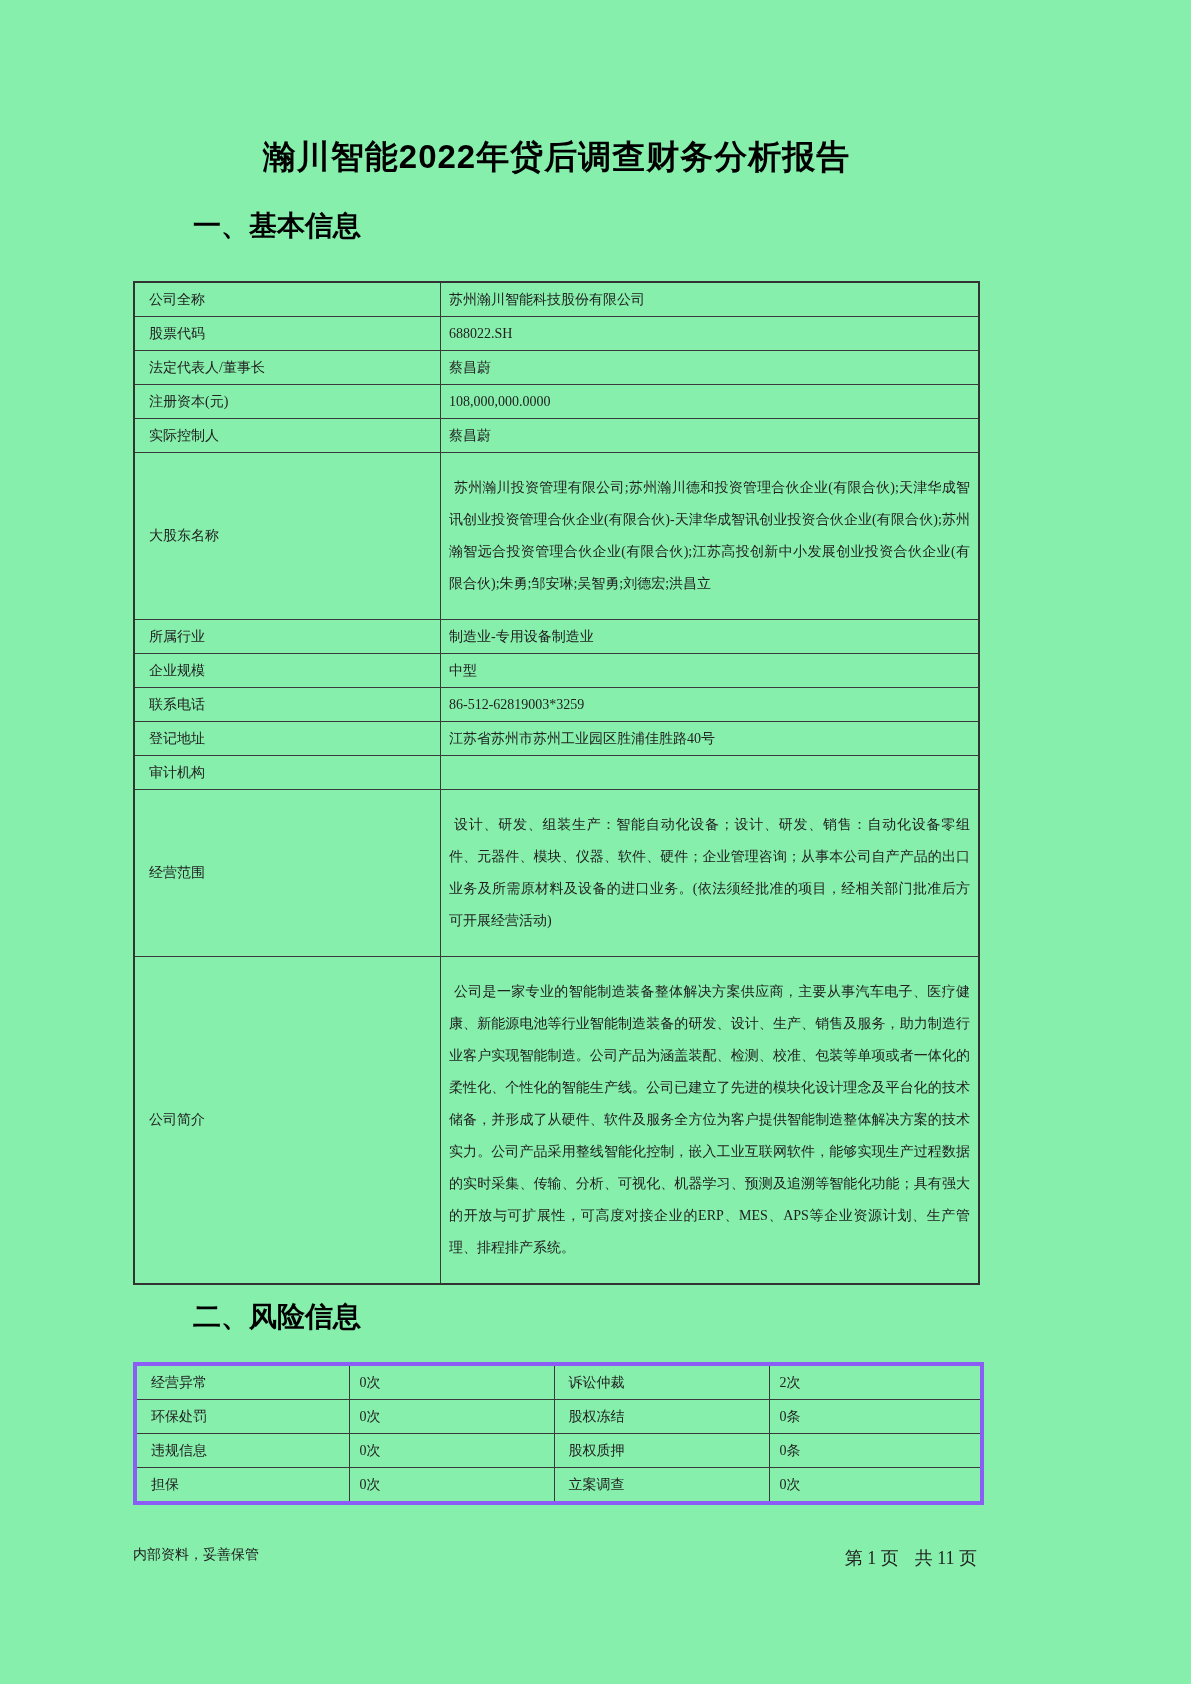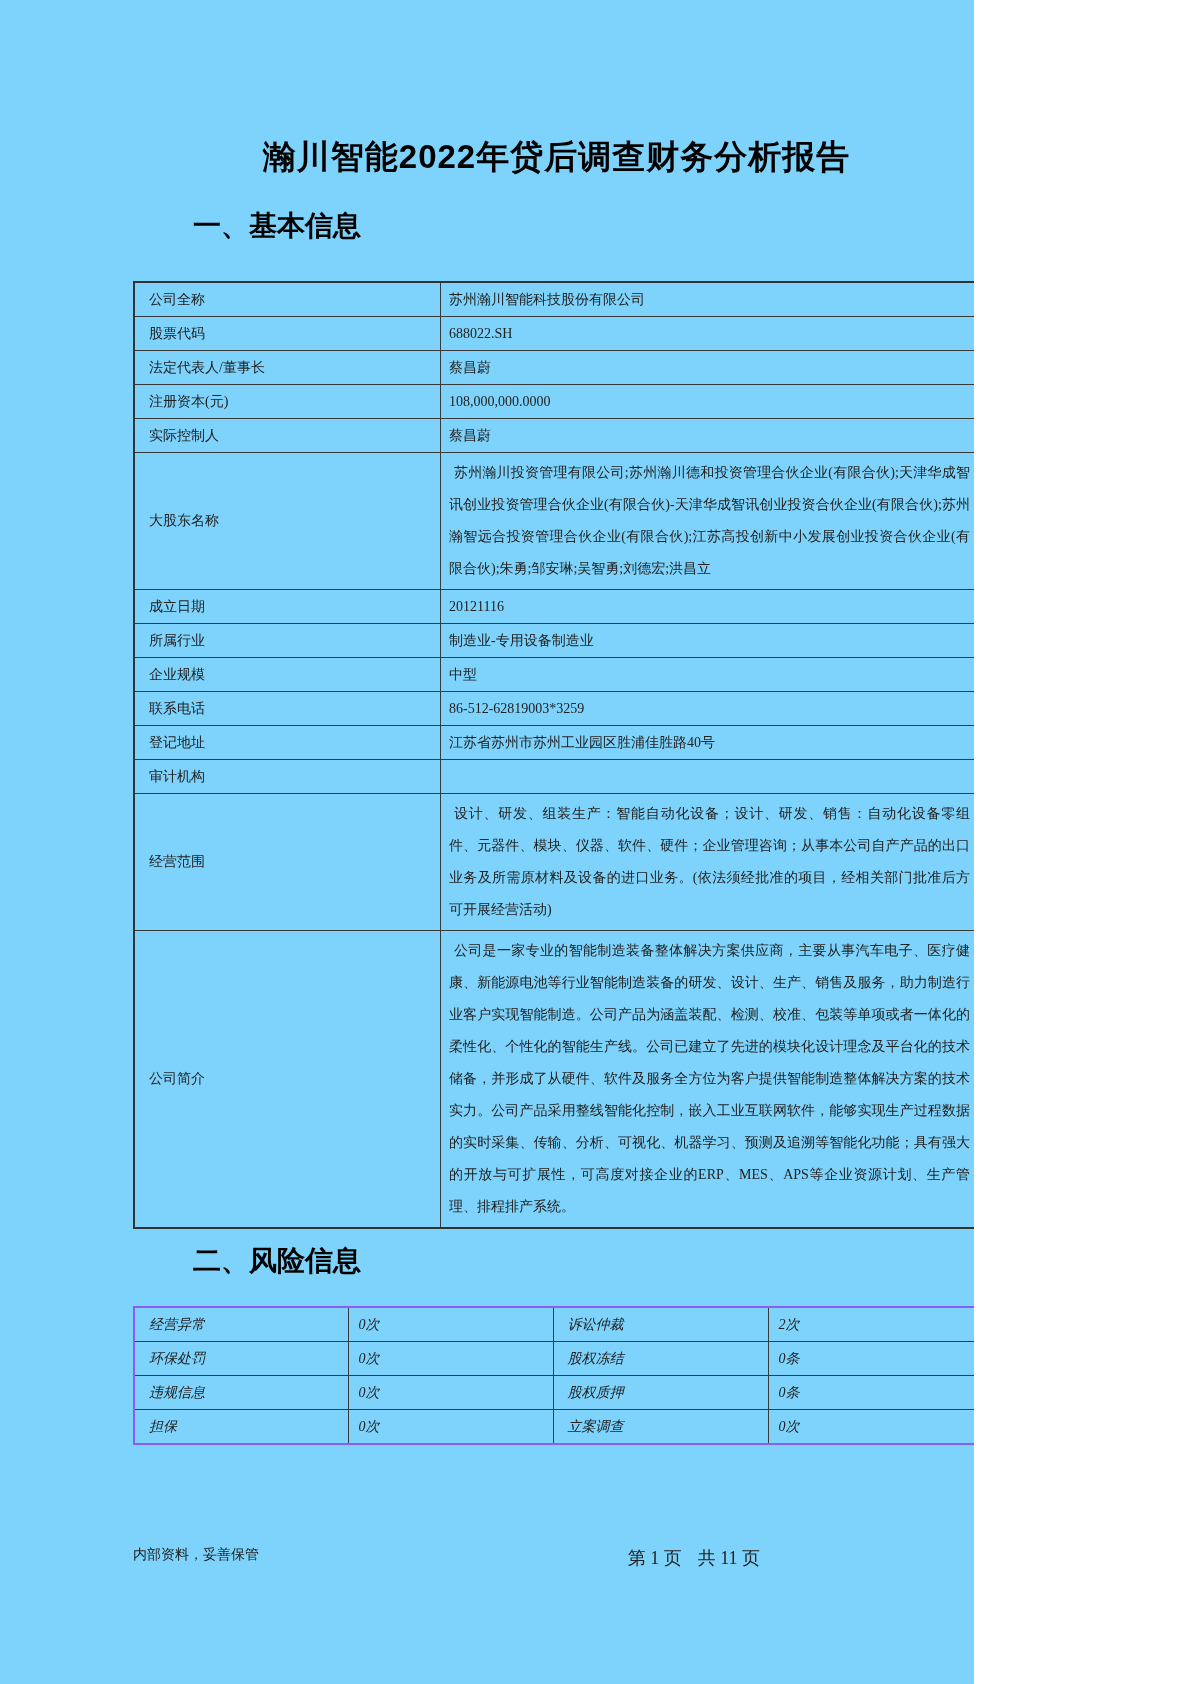--- a/index.html
+++ b/index.html
@@ -1,19 +1,19 @@
 <!DOCTYPE html>
 <html><head>
 <meta charset="utf-8">
 <style>
   html,body { margin:0; padding:0; background:#ffffff; }
   .page {
     position:relative;
-    width:974px; height:1684px;
-    background:#7dd3fc;
+    width:1191px; height:1684px;
+    background:#86efac;
     overflow:hidden;
     font-family:"Liberation Serif","DejaVu Serif",serif;
     color:#1a1a1a;
   }
   .content {
     position:absolute; left:133px; top:0; width:847px; padding-top:137px;
   }
   .doc-title {
     margin:0;
     font-family:"Liberation Sans","DejaVu Sans",sans-serif;
@@ -23,30 +23,30 @@
   }
   .sec {
     margin:0; padding-left:60px;
     font-family:"Liberation Sans","DejaVu Sans",sans-serif;
     font-weight:bold; font-size:28px; line-height:34px; color:#000;
   }
   .sec1 { margin-top:32px; }
   .sec2 { margin-top:15px; }
   table { border-collapse:collapse; table-layout:fixed; width:847px; }
   .t1 { margin-top:38px; border:2px solid #333; }
-  .t2 { margin-top:28px; border:2px solid #8b5cf6;font-style:italic; }
+  .t2 { margin-top:28px; border:4px solid #8b5cf6; }
   td {
     border:1px solid #3a3a3a;
     font-size:14px; color:#222;
     overflow:hidden;
   }
   .t1 td.lbl { width:283px; padding:0 8px 0 14px; height:33px; }
   .t1 td.val { padding:0 8px; height:33px; }
   .t1 tr.multi td.val {
-    padding:4px 8px;
+    padding:19px 8px;
     line-height:32px;
     text-align:justify;
     text-indent:0.35em;
     vertical-align:middle;
   }
   .t1 tr.multi td.lbl { vertical-align:middle; }
   .t2 td { height:33px; }
   .t2 td.lbl { padding:0 6px 0 14px; }
   .t2 td.val { padding:0 6px 0 10px; }
   .footer-left {
@@ -87,24 +87,20 @@
           <td class="lbl">注册资本(元)</td>
           <td class="val">108,000,000.0000</td>
         </tr>
         <tr>
           <td class="lbl">实际控制人</td>
           <td class="val">蔡昌蔚</td>
         </tr>
         <tr class="multi">
           <td class="lbl">大股东名称</td>
           <td class="val">苏州瀚川投资管理有限公司;苏州瀚川德和投资管理合伙企业(有限合伙);天津华成智讯创业投资管理合伙企业(有限合伙)-天津华成智讯创业投资合伙企业(有限合伙);苏州瀚智远合投资管理合伙企业(有限合伙);江苏高投创新中小发展创业投资合伙企业(有限合伙);朱勇;邹安琳;吴智勇;刘德宏;洪昌立</td>
-        </tr>
-        <tr>
-          <td class="lbl">成立日期</td>
-          <td class="val">20121116</td>
         </tr>
         <tr>
           <td class="lbl">所属行业</td>
           <td class="val">制造业-专用设备制造业</td>
         </tr>
         <tr>
           <td class="lbl">企业规模</td>
           <td class="val">中型</td>
         </tr>
         <tr>

